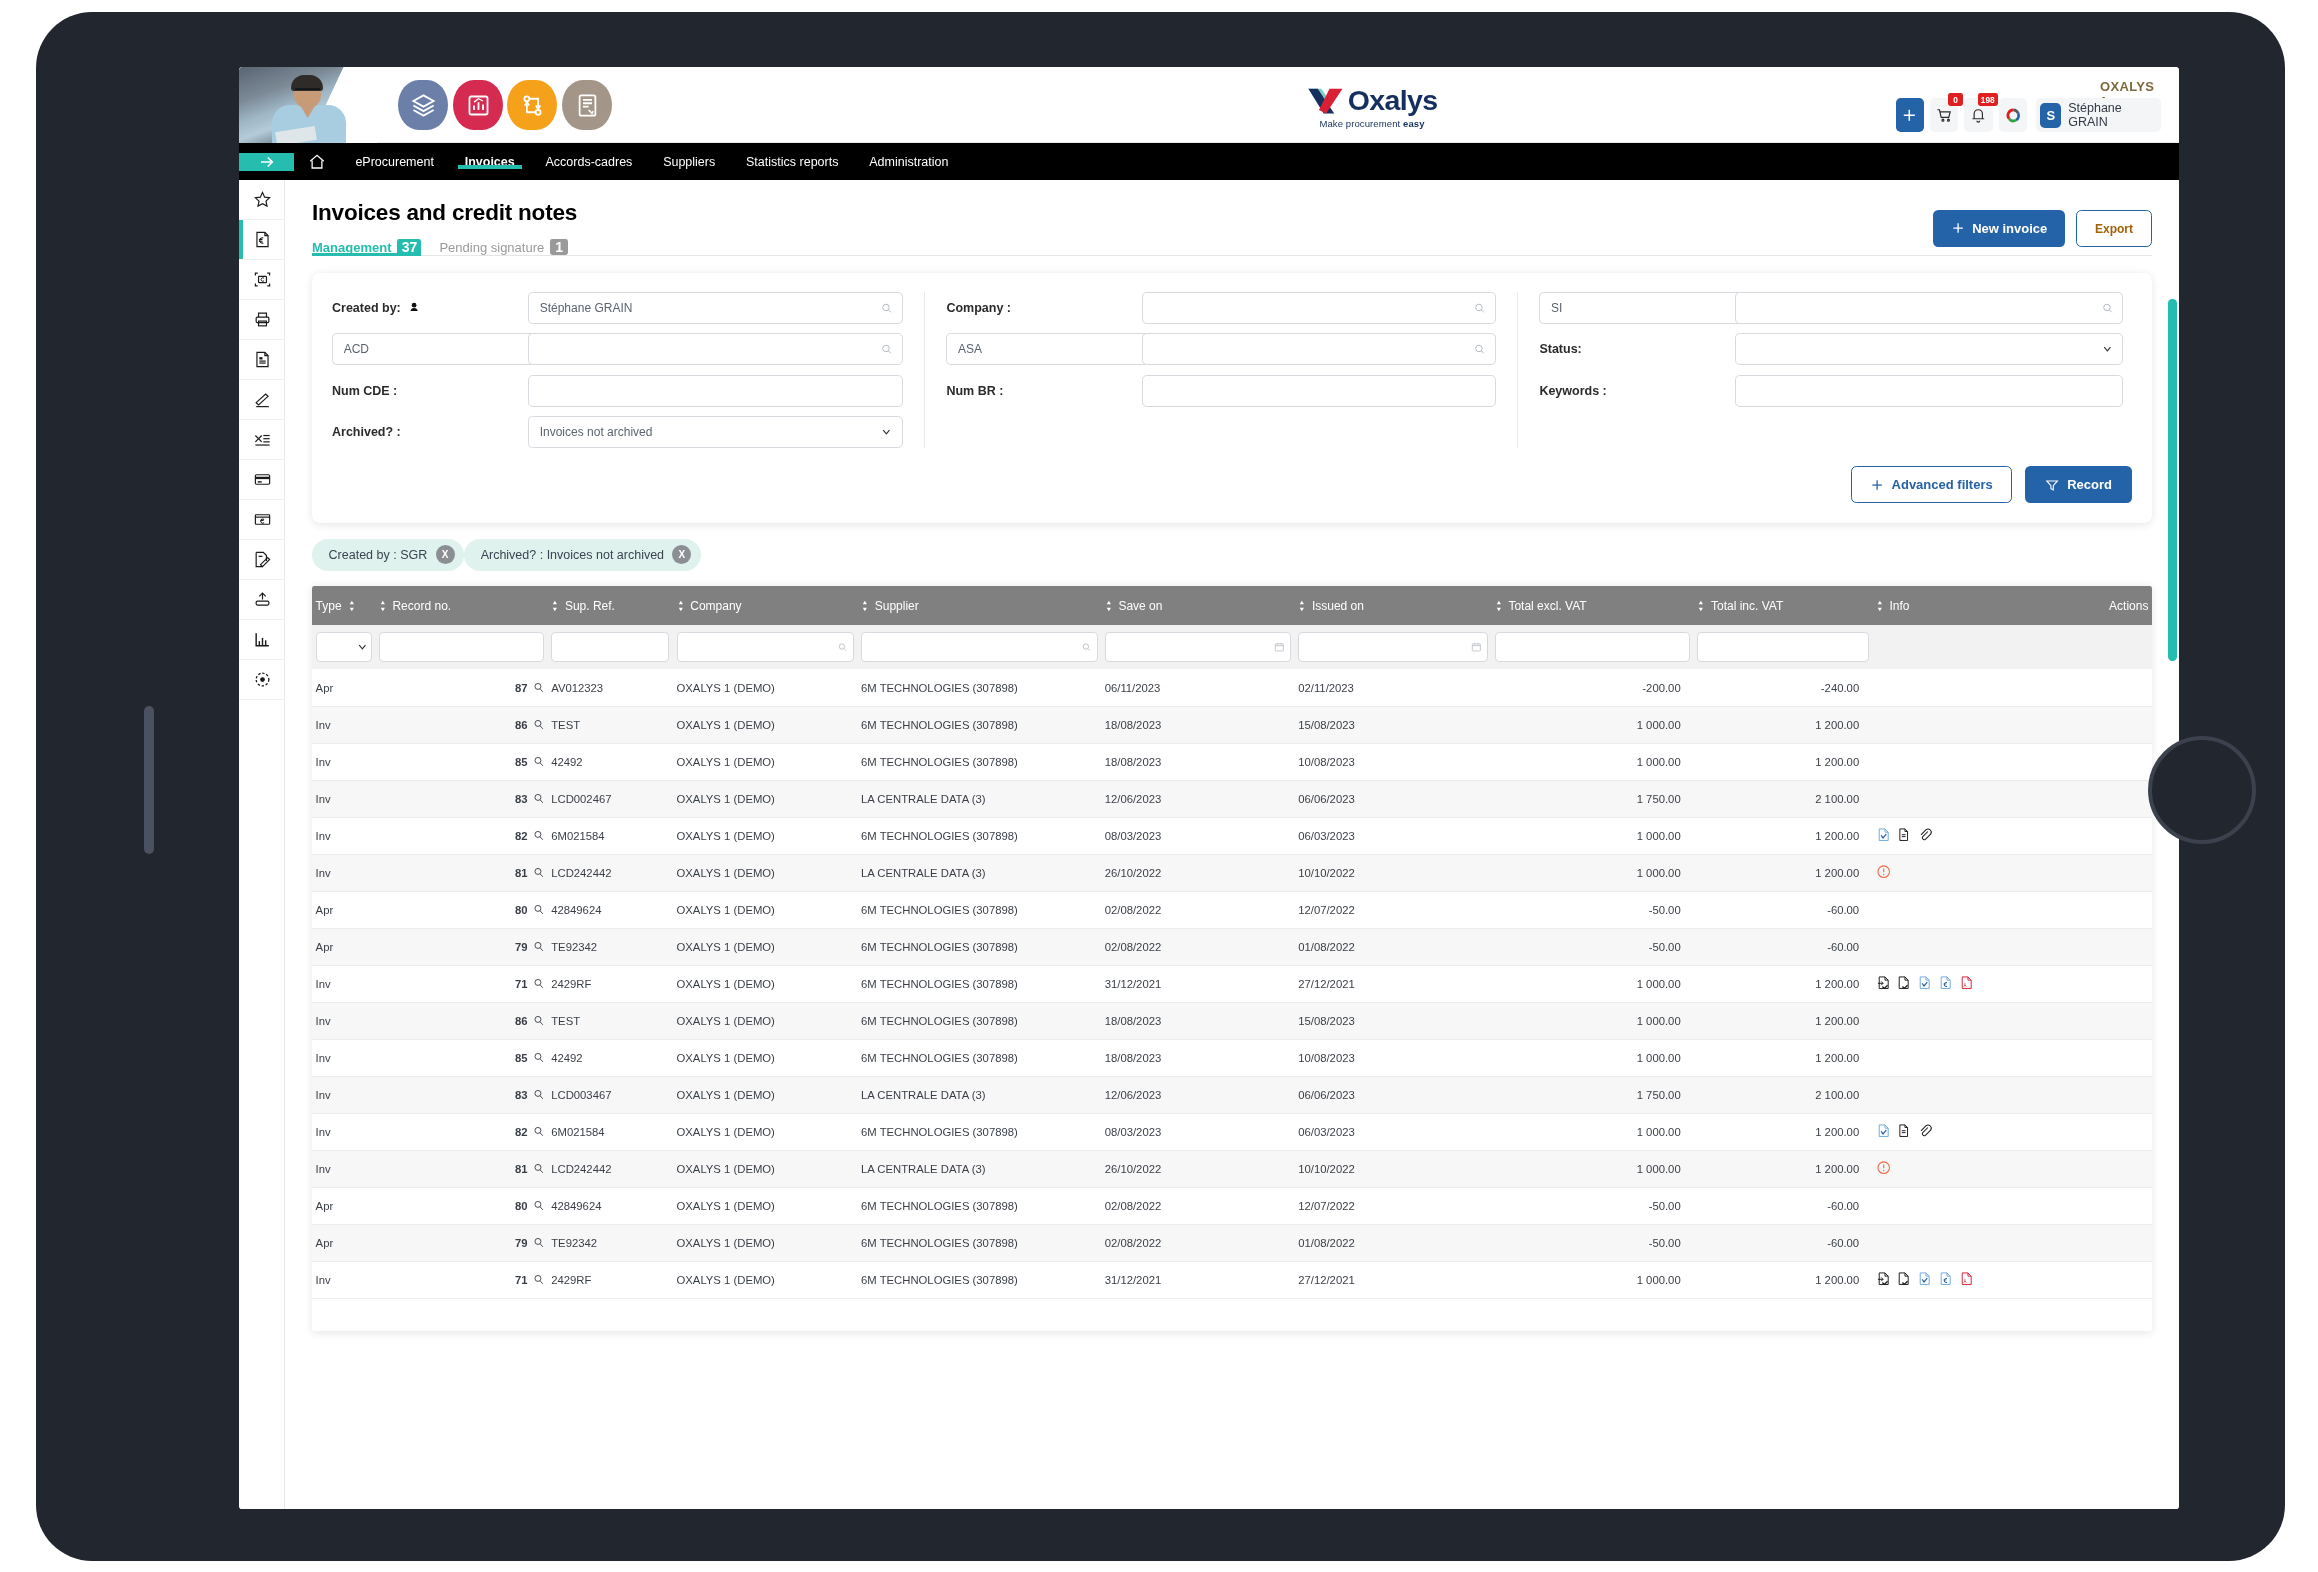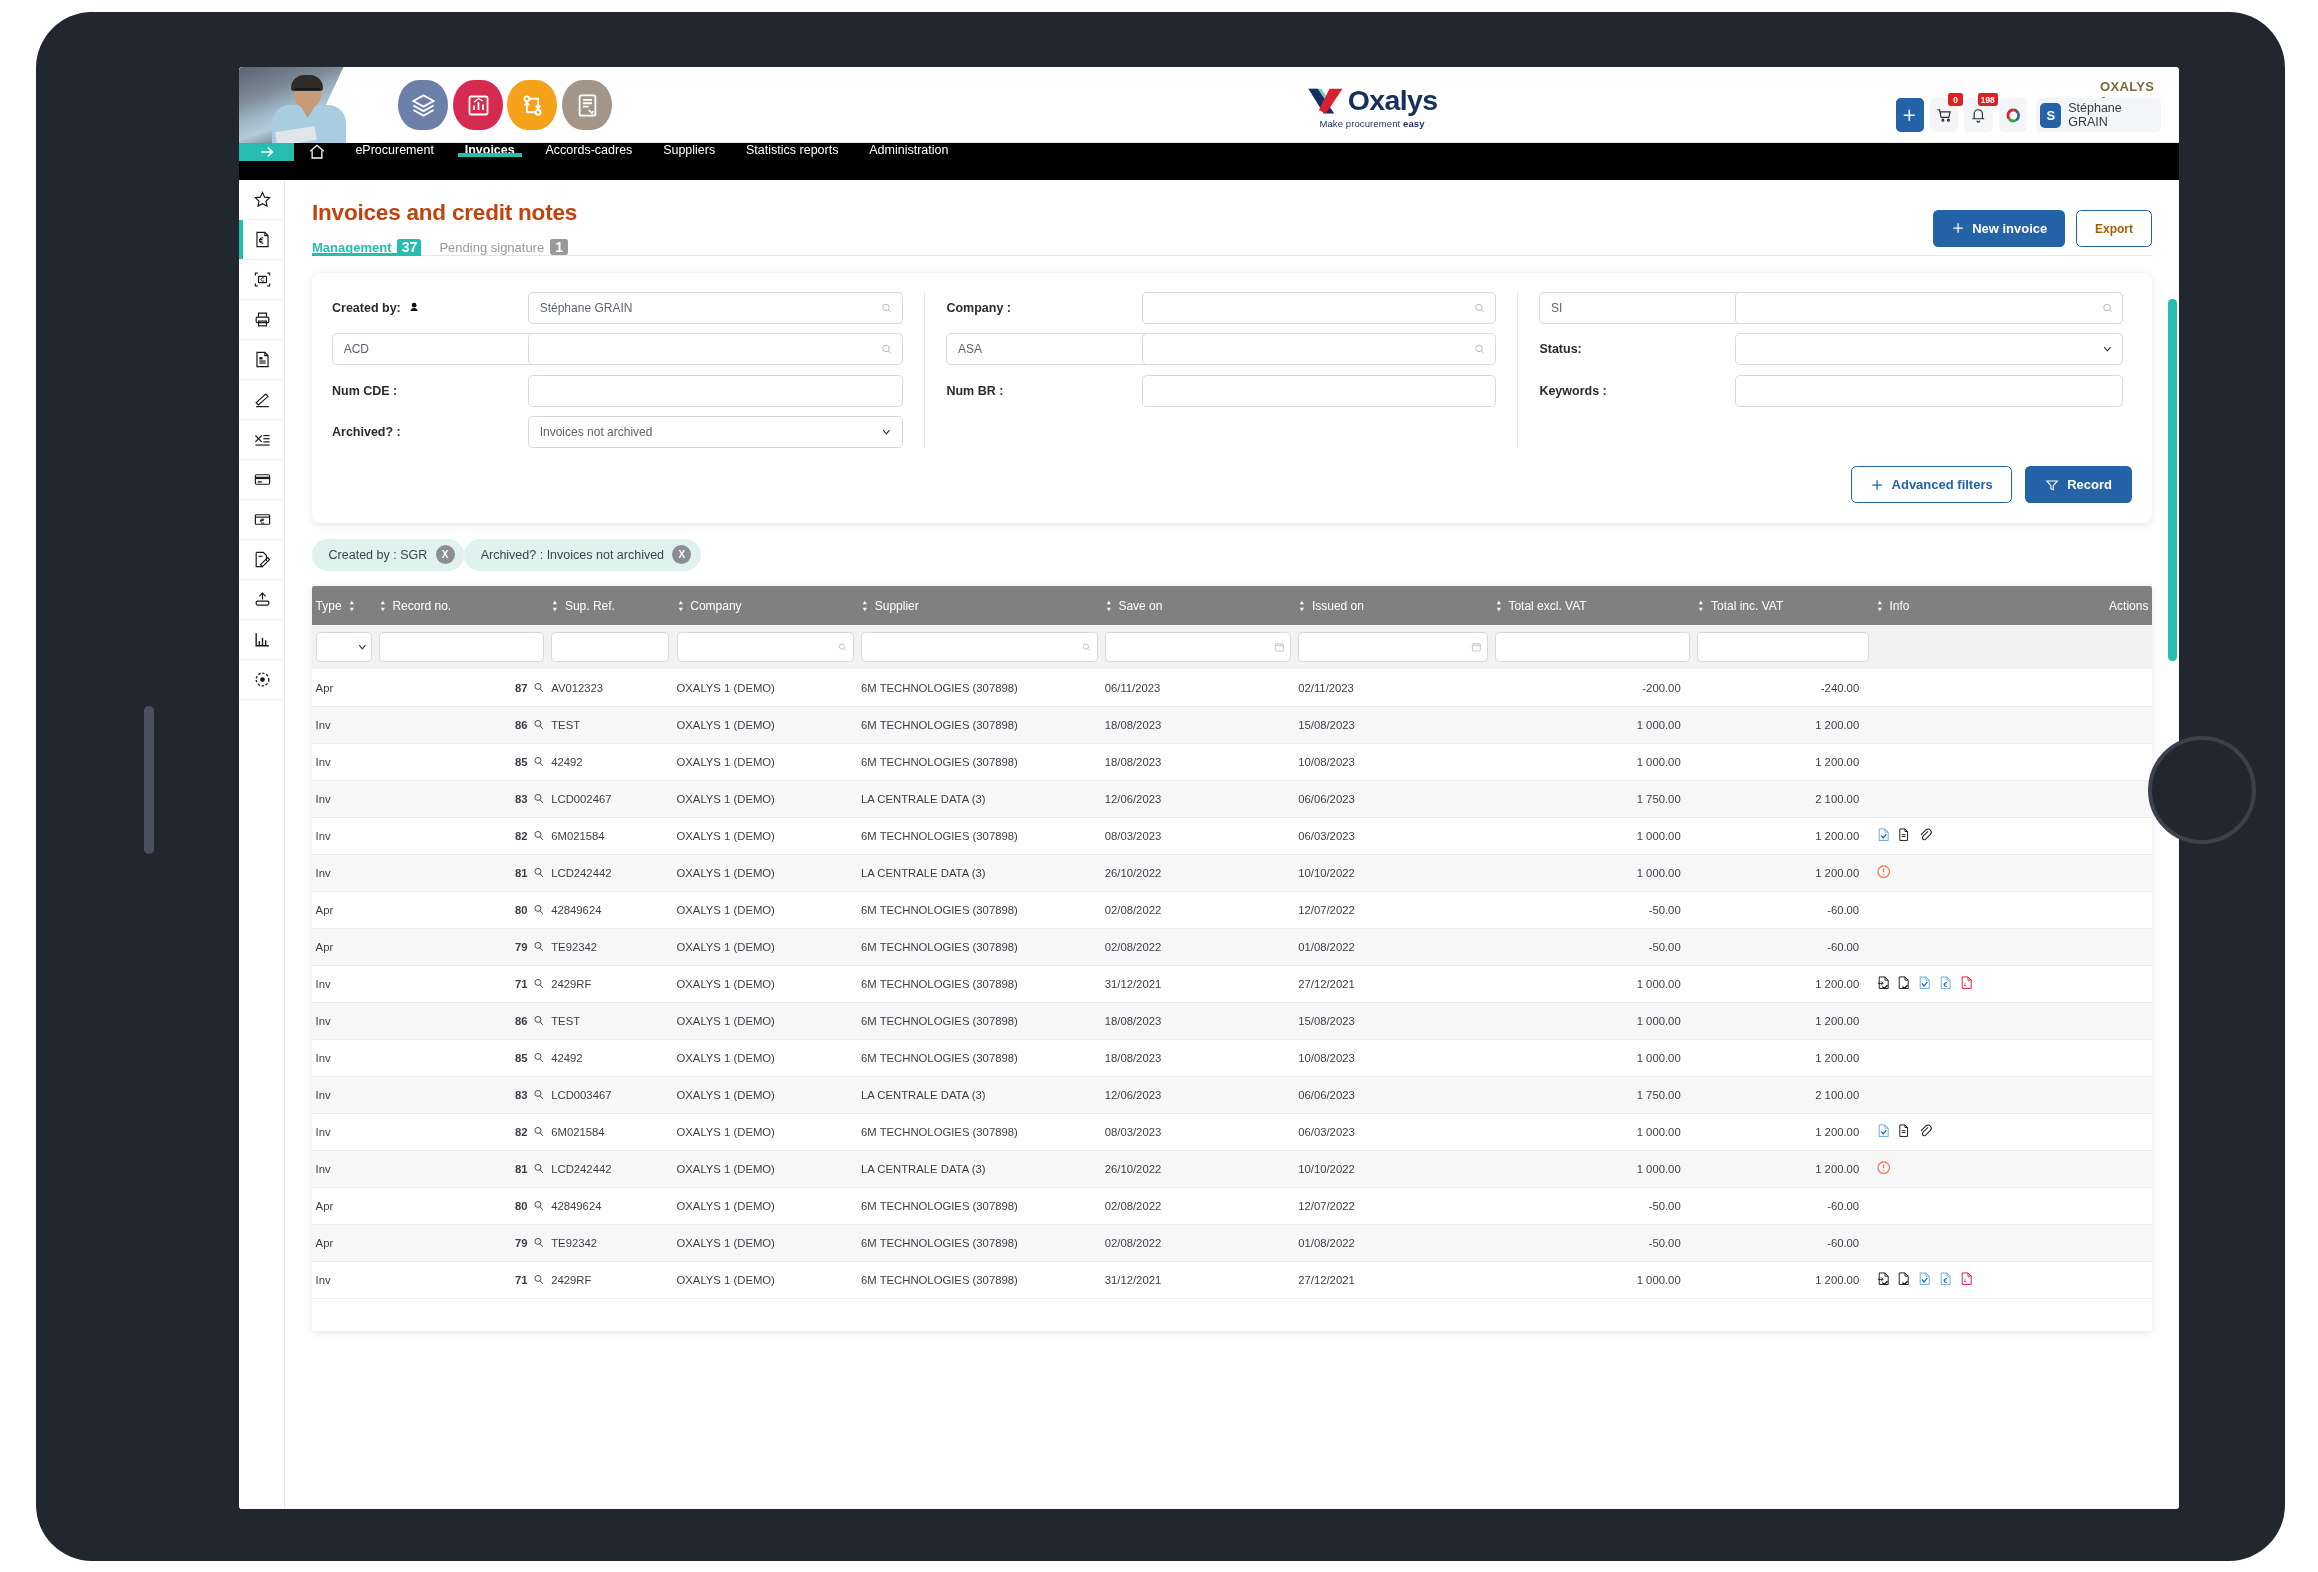--- a/index.html
+++ b/index.html
@@ -157,21 +157,21 @@
     font-size: 13px; font-weight: bold;
     display: flex; align-items: center; justify-content: center;
   }
   #user-name { font-size: 12.5px; color: #333a45; }
 
   
   #navbar {
     position: absolute; left: 0; top: 76px;
     width: 1940px; height: 37px;
     background: #000000;
-    display: flex; align-items: flex-start;
+    display: flex; align-items: center;
   }
   #nav-toggle {
     width: 55px; background: #24bdb0;
     display: flex; align-items: center; justify-content: center;
   }
   #nav-toggle svg { width: 18px; height: 18px; }
   #nav-home {
     width: 46px; display: flex; align-items: center; justify-content: center;
   }
   #nav-home svg { width: 18px; height: 18px; }
@@ -205,21 +205,21 @@
   .rail-item svg { width: 19px; height: 19px; }
 
   
   #content {
     position: absolute; left: 46px; top: 113px;
     width: 1894px; height: 1329px;
     background: #ffffff;
     padding: 20px 27px 0 27px;
   }
   #page-title {
-    font-size: 22.5px; font-weight: bold; color: #c2410c;
+    font-size: 22.5px; font-weight: bold; color: #000000;
     letter-spacing: -0.2px;
   }
   #tabs {
     margin-top: 13px; display: flex; align-items: flex-end; gap: 18px;
     border-bottom: 1.2px solid #e6e6e6;
   }
   .tab {
     display: flex; align-items: center; gap: 6px;
     padding-bottom: 0; font-size: 13px; color: #9a9a9a;
     position: relative;

